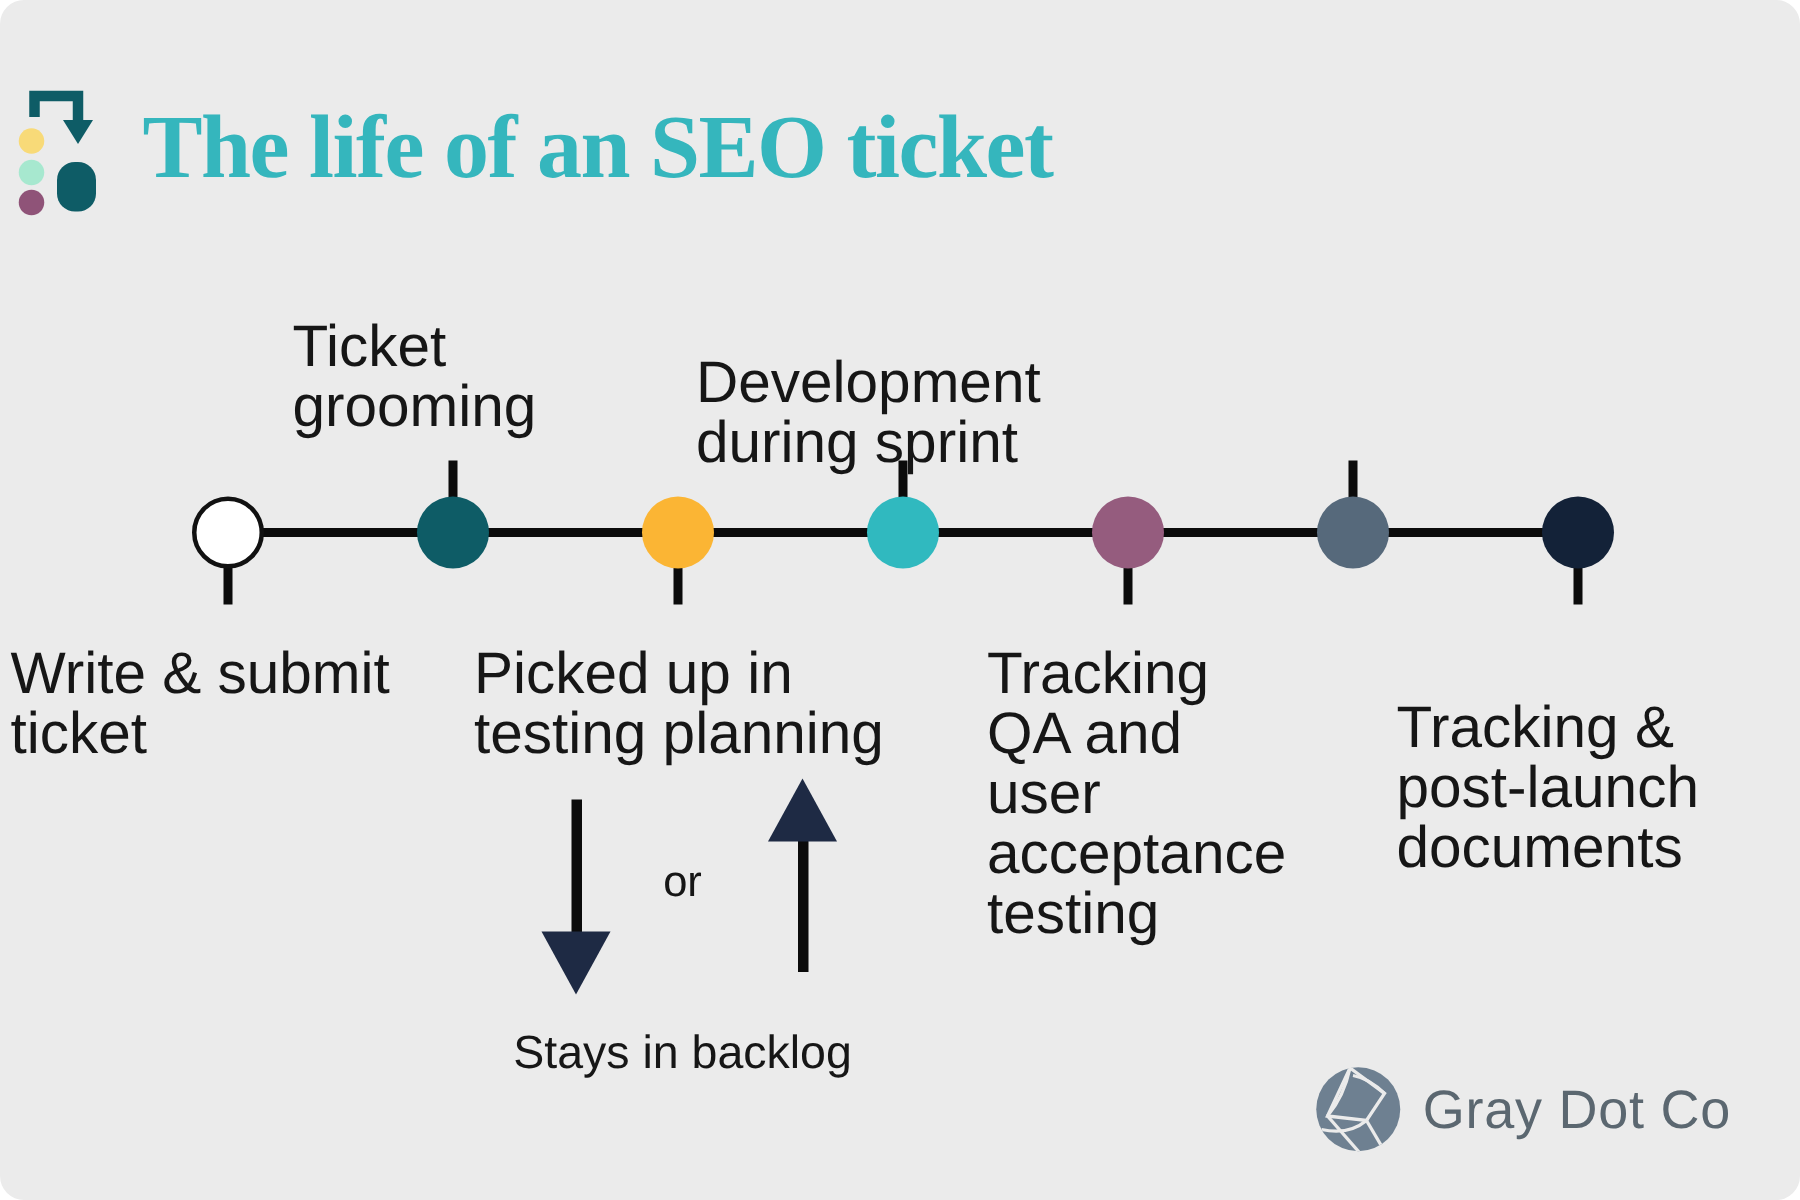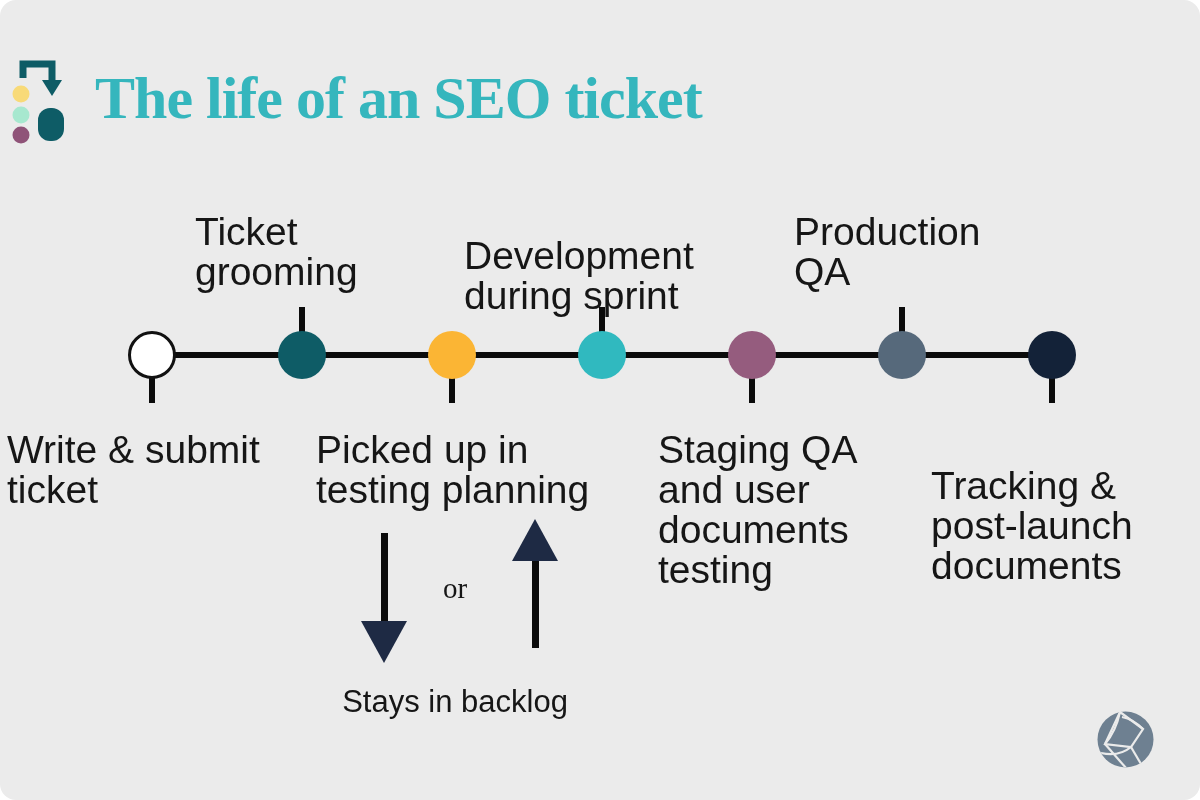--- a/index.html
+++ b/index.html
@@ -34,21 +34,21 @@
   .lx5{left:904px;width:220px;}
   .lx6{left:1046px;width:230px;margin-top:36px;}
 
   
   .arrow-shaft{position:absolute;width:7px;background:#0b0b0b;z-index:2;}
   .shaft-down{left:381px;top:533px;height:92px;}
   .shaft-up{left:532px;top:552px;height:96px;}
   .arrow-head{position:absolute;width:0;height:0;border-left:23px solid transparent;border-right:23px solid transparent;z-index:2;}
   .head-down{left:361px;top:621px;border-top:42px solid #1E2A44;}
   .head-up{left:512px;top:519px;border-bottom:42px solid #1E2A44;}
-  .or-label{position:absolute;left:455px;top:572px;transform:translateX(-50%);font-size:29px;color:#161616;font-family:Liberation Serif, serif;}
+  .or-label{position:absolute;left:455px;top:572px;transform:translateX(-50%);font-size:29px;color:#161616;}
   .backlog-label{position:absolute;left:455px;top:684px;transform:translateX(-50%);font-size:31px;color:#161616;white-space:nowrap;text-align:center;}
 
   
   .footer{position:absolute;right:46px;bottom:32px;display:flex;align-items:center;gap:14px;}
   .footer-logo{width:57px;height:57px;flex:0 0 auto;}
   .brand-name{font-size:36px;color:#5B6770;letter-spacing:.5px;white-space:nowrap;}
 </style>
 </head>
 <body>
 
@@ -81,22 +81,21 @@
   <div class="dot cx2" style="background-color: rgb(251, 181, 52);"></div>
   <div class="dot cx3" style="background-color: rgb(48, 185, 191);"></div>
   <div class="dot cx4" style="background-color: rgb(149, 92, 126);"></div>
   <div class="dot cx5" style="background-color: rgb(86, 105, 123);"></div>
   <div class="dot cx6" style="background-color: rgb(19, 34, 56);"></div>
 
   <div class="lbl below lx0">Write &amp; submit ticket</div>
   <div class="lbl above lx1">Ticket grooming</div>
   <div class="lbl below lx2">Picked up in testing planning</div>
   <div class="lbl above lx3">Development during sprint</div>
-  <div class="lbl below lx4">Staging QA and user documents testing</div>
-  <div class="lbl above lx5">Production QA</div>
+  <div class="lbl below lx4">Tracking QA and user acceptance testing</div>
   <div class="lbl below lx6">Tracking &amp; post-launch documents</div>
 
   <div class="arrow-shaft shaft-down"></div>
   <div class="arrow-head head-down"></div>
   <div class="or-label">or</div>
   <div class="arrow-shaft shaft-up"></div>
   <div class="arrow-head head-up"></div>
   <div class="backlog-label">Stays in backlog</div>
 
   <div class="footer">
@@ -109,15 +108,16 @@
       <circle cx="28.5" cy="28.5" r="28" fill="#6E8091"></circle>
       <g clip-path="url(#logoclip)" stroke="#EBEBEB" stroke-width="2.2" fill="none">
         <path d="M23,1 Q19,20 8,33"></path>
         <path d="M23,1 L46,18 L34,36 L8,33 Z"></path>
         <path d="M46,18 Q36,8 25,6"></path>
         <path d="M34,36 L44,53"></path>
         <path d="M8,33 L29,57"></path>
         <path d="M34,36 Q22,46 4,42"></path>
       </g>
     </svg>
+    <div class="brand-name">Gray Dot Co</div>
   </div>
 
 </div>
 
 </body></html>

